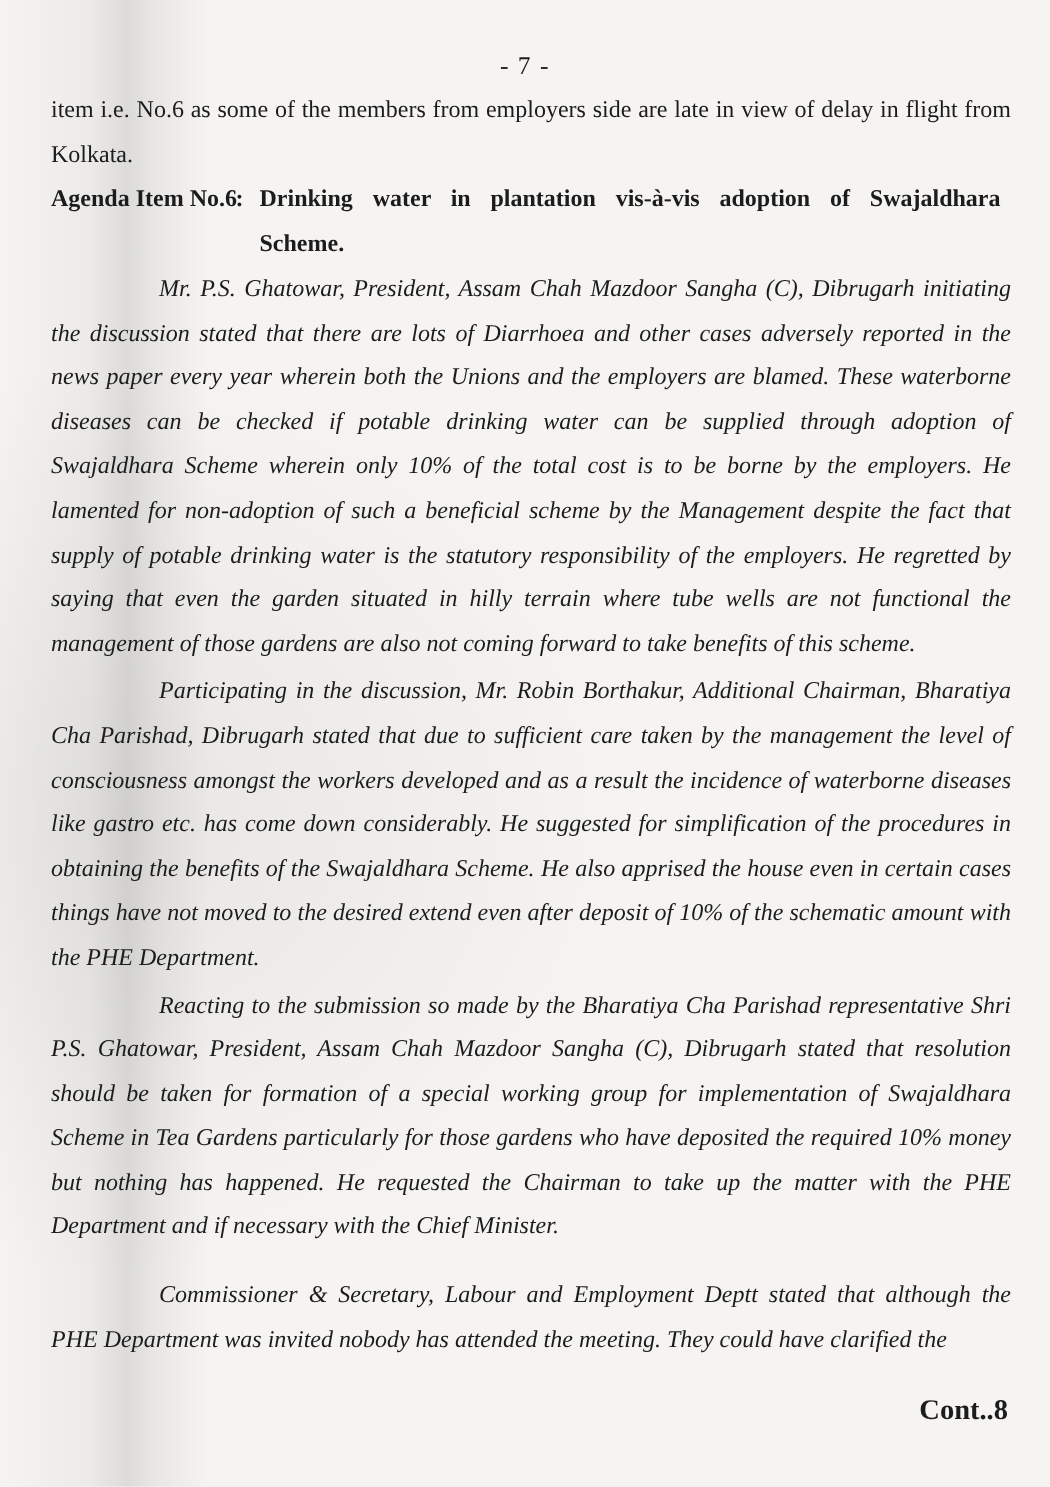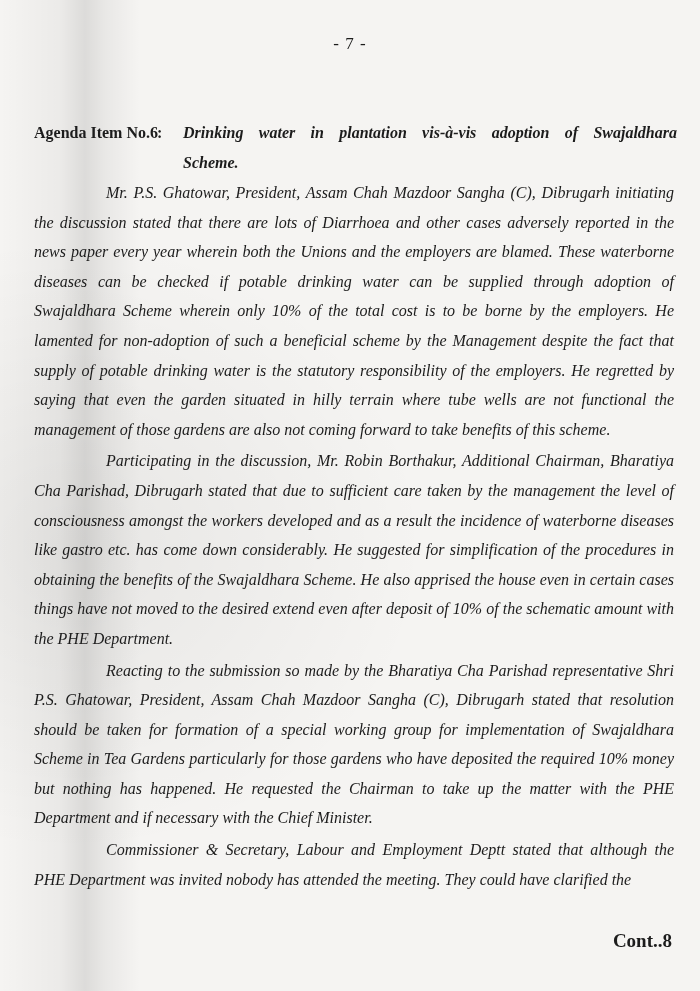--- a/index.html
+++ b/index.html
@@ -30,44 +30,47 @@
     .indent { text-indent: 72px; }
     .agenda {
       position: absolute; left: 34px; top: 118px; width: 640px;
       font-size: 16px; line-height: 29.6px; font-weight: bold;
     }
     .agenda-label {
       position: absolute; left: 0; top: 0;
     }
     .agenda-colon { position: absolute; left: 123px; top: 0; }
     .agenda-title {
-      position: absolute; left: 149px; top: 0; width: 494px;
-      text-align: justify; text-align-last: left; word-spacing: 4px; font-style: italic;
+      position: absolute; left: 139px; top: 0; width: 494px;
+      text-align: justify; text-align-last: left; word-spacing: 4px;
     }
     .cont {
       position: absolute; right: 28px; top: 930px;
       font-size: 19px; font-weight: bold;
     }
   </style>
 </head>
 <body>
 
 <div class="page">
 
   <div class="page-number">- 7 -</div>
 
+  <div class="text-block" style="top:59px;">
+    <p class="para last">item i.e. No.6 as some of the members from employers side are late in view of delay in flight from Kolkata.</p>
+  </div>
 
   <div class="agenda">
     <span class="agenda-label">Agenda Item No.6</span>
     <span class="agenda-colon">:</span>
     <span class="agenda-title">Drinking water in plantation vis-à-vis adoption of Swajaldhara Scheme.</span>
   </div>
 
   <div class="text-block" style="top:178px;font-style:italic;">
     <p class="para indent last">Mr. P.S. Ghatowar, President, Assam Chah Mazdoor Sangha (C), Dibrugarh initiating the discussion stated that there are lots of Diarrhoea and other cases adversely reported in the news paper every year wherein both the Unions and the employers are blamed. These waterborne diseases can be checked if potable drinking water can be supplied through adoption of Swajaldhara Scheme wherein only 10% of the total cost is to be borne by the employers. He lamented for non-adoption of such a beneficial scheme by the Management despite the fact that supply of potable drinking water is the statutory responsibility of the employers. He regretted by saying that even the garden situated in hilly terrain where tube wells are not functional the management of those gardens are also not coming forward to take benefits of this scheme.</p>
     <p class="para indent last" style="margin-top:2px;">Participating in the discussion, Mr. Robin Borthakur, Additional Chairman, Bharatiya Cha Parishad, Dibrugarh stated that due to sufficient care taken by the management the level of consciousness amongst the workers developed and as a result the incidence of waterborne diseases like gastro etc. has come down considerably. He suggested for simplification of the procedures in obtaining the benefits of the Swajaldhara Scheme. He also apprised the house even in certain cases things have not moved to the desired extend even after deposit of 10% of the schematic amount with the PHE Department.</p>
     <p class="para indent last" style="margin-top:2px;">Reacting to the submission so made by the Bharatiya Cha Parishad representative Shri P.S. Ghatowar, President, Assam Chah Mazdoor Sangha (C), Dibrugarh stated that resolution should be taken for formation of a special working group for implementation of Swajaldhara Scheme in Tea Gardens particularly for those gardens who have deposited the required 10% money but nothing has happened. He requested the Chairman to take up the matter with the PHE Department and if necessary with the Chief Minister.</p>
-    <p class="para indent" style="margin-top:2px;">Commissioner &amp; Secretary, Labour and Employment Deptt stated that although the PHE Department was invited nobody has attended the meeting. They could have clarified the</p>
+    <p class="para indent" style="margin-top:16px;">Commissioner &amp; Secretary, Labour and Employment Deptt stated that although the PHE Department was invited nobody has attended the meeting. They could have clarified the</p>
   </div>
 
   <div class="cont">Cont..8</div>
 
 </div>
 
 </body></html>

